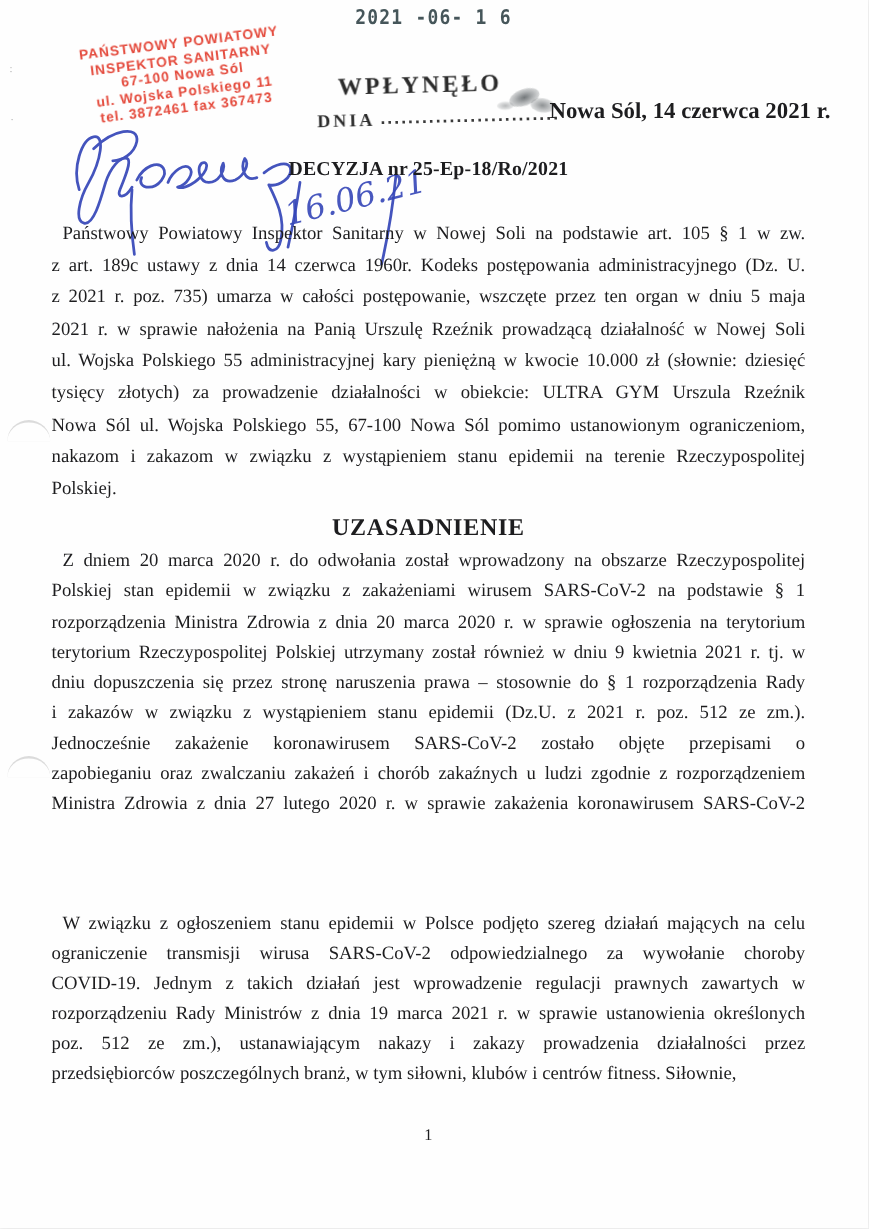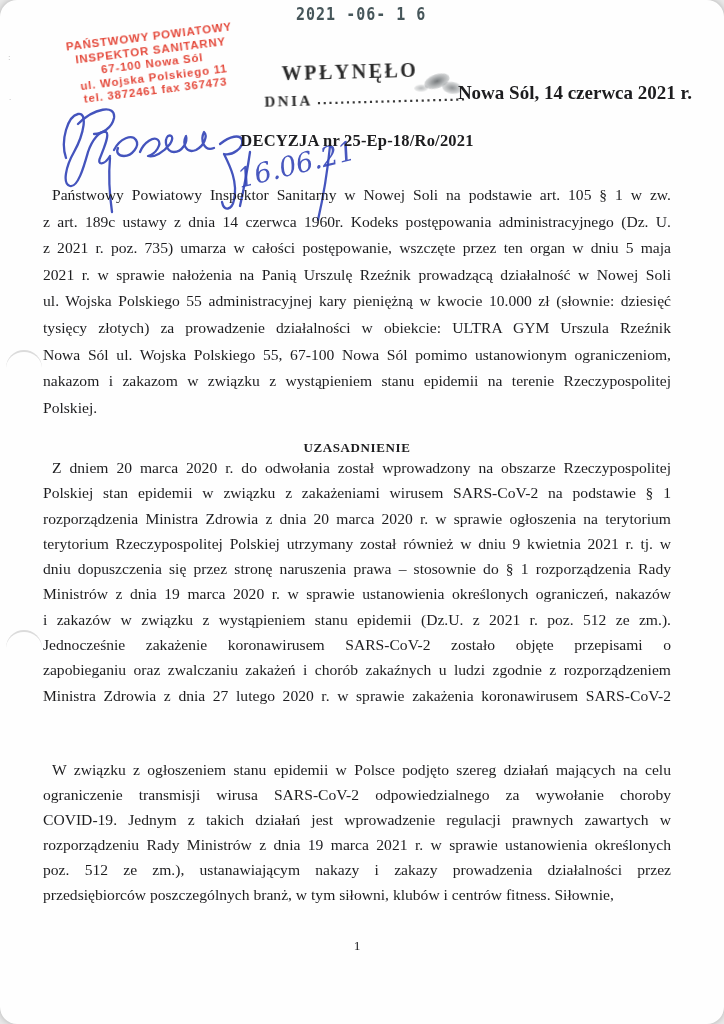--- a/index.html
+++ b/index.html
@@ -4,21 +4,20 @@
 <style>
   html,body{margin:0;padding:0;background:#e9e9e9;}
   .page{
     position:relative;
     width:724px;height:1024px;
     background:#fefefe;
     overflow:hidden;
     font-family:"Liberation Serif", serif;
     color:#1d1d1f;
     box-shadow:0 0 6px rgba(0,0,0,.25);
-    border-radius:17px;
   }
   
   .top-date-stamp{
     position:absolute;left:296px;top:5px;width:160px;
     font-family:"DejaVu Sans Mono", monospace;
     font-weight:bold;font-size:15px;letter-spacing:1px;
     color:#46565a;transform:scaleY(1.12);
     filter:blur(.2px);
     white-space:nowrap;
   }
@@ -86,22 +85,22 @@
   .para .line{
     text-align:justify;text-align-last:justify;
     white-space:normal;
   }
   .para .line.first{padding-left:9px;}
   .para .line.last{text-align-last:left;}
   .p1{top:182px;} .p1 .line{line-height:26.6px;}
   .p2{top:455px;} .p2 .line{line-height:25.3px;}
   .p3{top:757px;} .p3 .line{line-height:25px;}
   .section-heading{
-    position:absolute;left:43px;top:440px;width:628px;
-    text-align:center;font-weight:bold;font-size:13px;
+    position:absolute;left:43px;top:429px;width:628px;
+    text-align:center;font-weight:bold;font-size:20px;
     letter-spacing:.6px;
   }
   
   .arc{
     position:absolute;width:36px;height:16px;
     border-top:2px solid #bfbfbf;
     border-radius:50% 50% 0 0 / 100% 100% 0 0;
     opacity:.55;filter:blur(.5px);
   }
   .arc1{left:6px;top:350px;}
@@ -172,21 +171,20 @@
     </div>
 
   <div class="section-heading">UZASADNIENIE</div>
 
   <div class="para p2">
       <div class="line first">Z dniem 20 marca 2020 r. do odwołania został wprowadzony na obszarze Rzeczypospolitej</div>
       <div class="line">Polskiej stan epidemii w związku z zakażeniami wirusem SARS-CoV-2 na podstawie § 1</div>
       <div class="line">rozporządzenia Ministra Zdrowia z dnia 20 marca 2020 r. w sprawie ogłoszenia na terytorium</div>
       <div class="line">terytorium Rzeczypospolitej Polskiej utrzymany został również w dniu 9 kwietnia 2021 r. tj. w</div>
       <div class="line">dniu dopuszczenia się przez stronę naruszenia prawa – stosownie do § 1 rozporządzenia Rady</div>
-      <div class="line">Ministrów z dnia 19 marca 2020 r. w sprawie ustanowienia określonych ograniczeń, nakazów</div>
       <div class="line">i zakazów w związku z wystąpieniem stanu epidemii (Dz.U. z 2021 r. poz. 512 ze zm.).</div>
       <div class="line">Jednocześnie zakażenie koronawirusem SARS-CoV-2 zostało objęte przepisami o</div>
       <div class="line">zapobieganiu oraz zwalczaniu zakażeń i chorób zakaźnych u ludzi zgodnie z rozporządzeniem</div>
       <div class="line">Ministra Zdrowia z dnia 27 lutego 2020 r. w sprawie zakażenia koronawirusem SARS-CoV-2</div>
     </div>
 
   <div class="para p3">
       <div class="line first">W związku z ogłoszeniem stanu epidemii w Polsce podjęto szereg działań mających na celu</div>
       <div class="line">ograniczenie transmisji wirusa SARS-CoV-2 odpowiedzialnego za wywołanie choroby</div>
       <div class="line">COVID-19. Jednym z takich działań jest wprowadzenie regulacji prawnych zawartych w</div>

